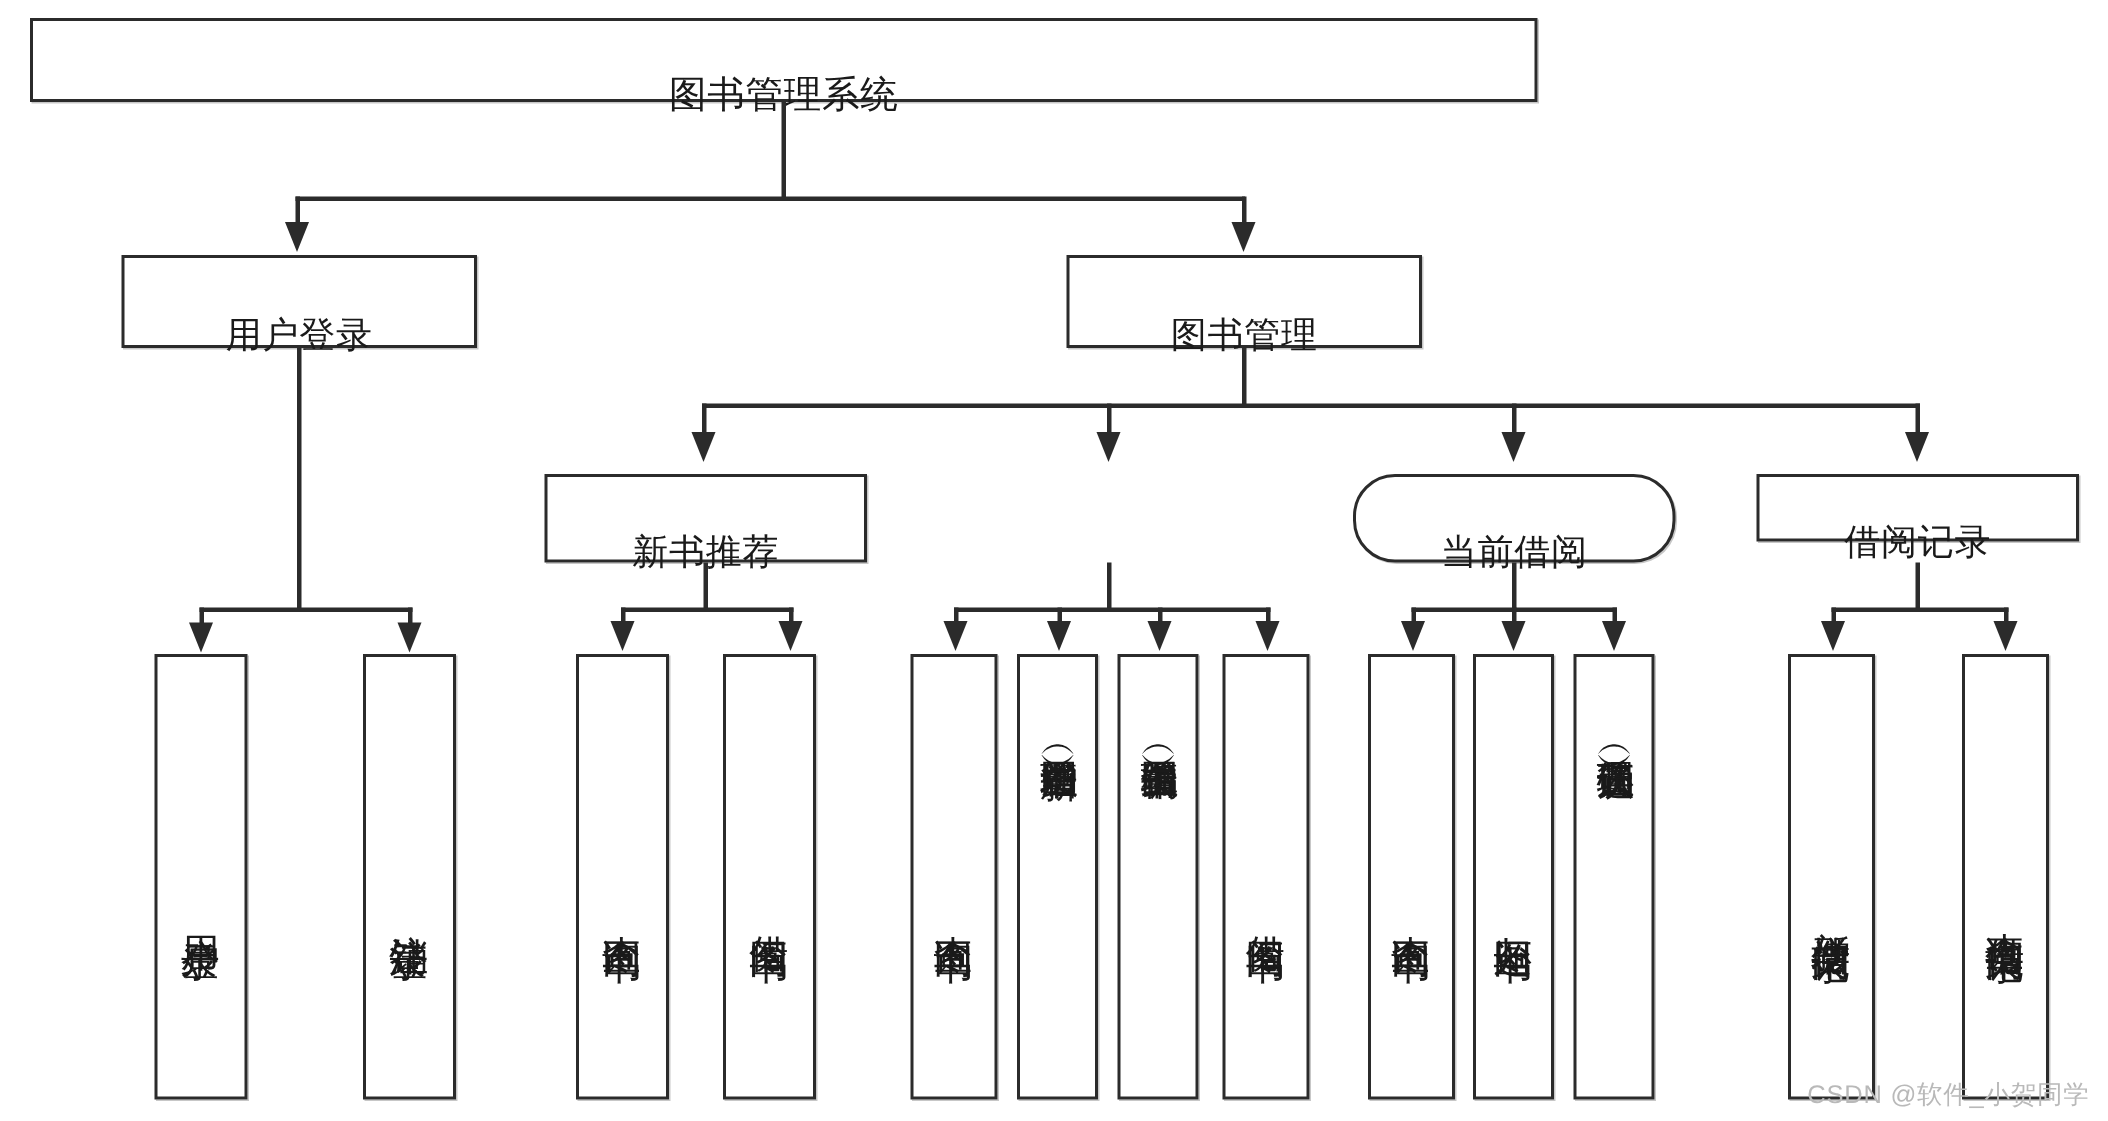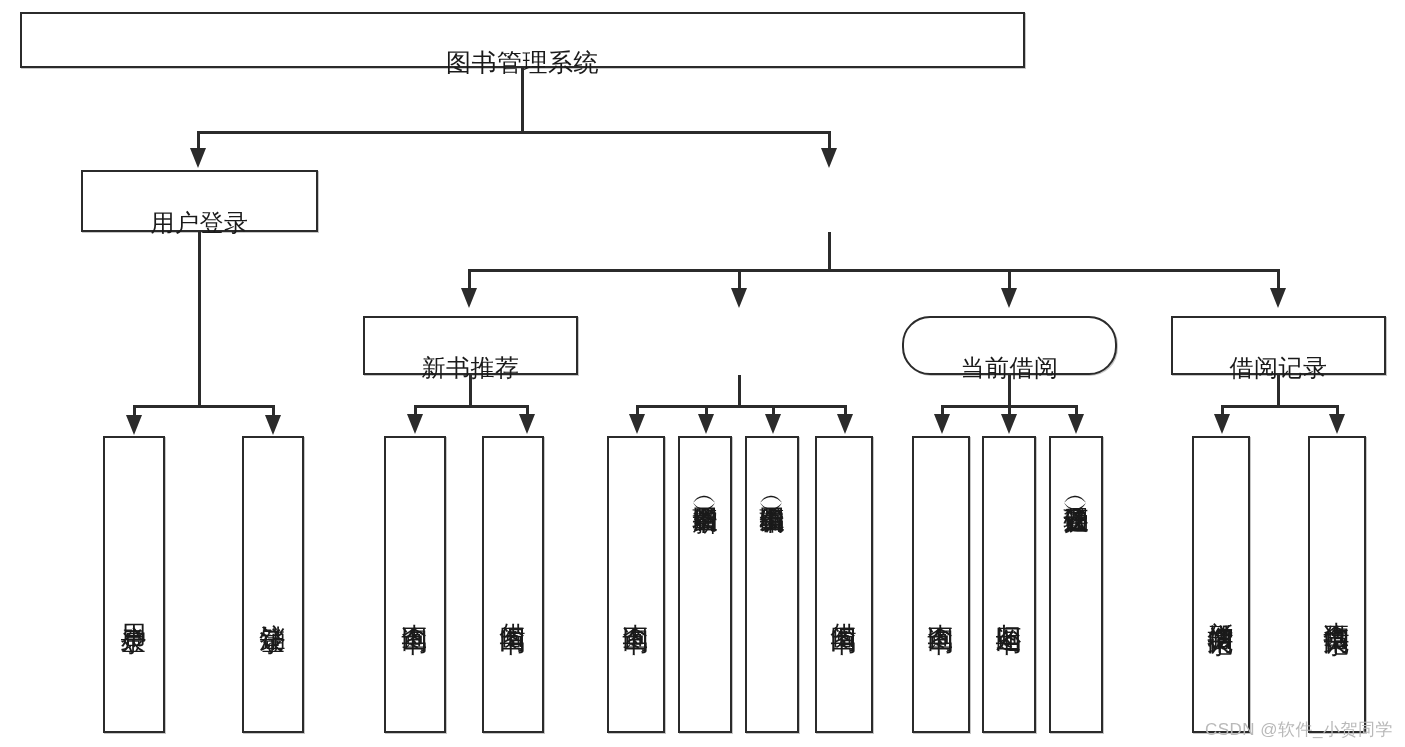--- a/index.html
+++ b/index.html
@@ -108,20 +108,23 @@
 
   <div class="ln v" style="left:197px; top:131px; width:3px; height:22px;"></div>
   <div class="arrow" style="left:190px; top:148px;"></div>
 
   <div class="ln v" style="left:828px; top:131px; width:3px; height:22px;"></div>
   <div class="arrow" style="left:821px; top:148px;"></div>
 
   <div class="node h" style="left:81px; top:170px; width:237px; height:62px;">
     <span class="node-label">用户登录</span>
   </div>
+  <div class="node h" style="left:711px; top:170px; width:237px; height:62px;">
+    <span class="node-label">图书管理</span>
+  </div>
 
   <div class="ln v" style="left:198px; top:232px; width:3px; height:176px;"></div>
   <div class="ln h" style="left:133px; top:405px; width:142px; height:3px;"></div>
   <div class="ln v" style="left:133px; top:405px; width:3px; height:16px;"></div>
   <div class="arrow" style="left:126px; top:415px;"></div>
   <div class="ln v" style="left:272px; top:405px; width:3px; height:16px;"></div>
   <div class="arrow" style="left:265px; top:415px;"></div>
 
   <div class="ln v" style="left:828px; top:232px; width:3px; height:39px;"></div>
   <div class="ln h" style="left:468px; top:269px; width:812px; height:3px;"></div>
@@ -137,21 +140,21 @@
 
   <div class="ln v" style="left:1277px; top:269px; width:3px; height:24px;"></div>
   <div class="arrow" style="left:1270px; top:288px;"></div>
 
   <div class="node h" style="left:363px; top:316px; width:215px; height:59px;text-align:right;">
     <span class="node-label">新书推荐</span>
   </div>
   <div class="node h" style="left:902px; top:316px; width:215px; height:59px;border-radius:28px;">
     <span class="node-label">当前借阅</span>
   </div>
-  <div class="node h" style="left:1171px; top:316px; width:215px; height:59px;">
+  <div class="node h" style="left:1171px; top:316px; width:215px; height:45px;">
     <span class="node-label">借阅记录</span>
   </div>
 
   <div class="ln v" style="left:469px; top:375px; width:3px; height:32px;"></div>
   <div class="ln h" style="left:414px; top:405px; width:115px; height:3px;"></div>
   <div class="ln v" style="left:414px; top:405px; width:3px; height:14px;"></div>
   <div class="arrow" style="left:407px; top:414px;"></div>
   <div class="ln v" style="left:526px; top:405px; width:3px; height:14px;"></div>
   <div class="arrow" style="left:519px; top:414px;"></div>
 

